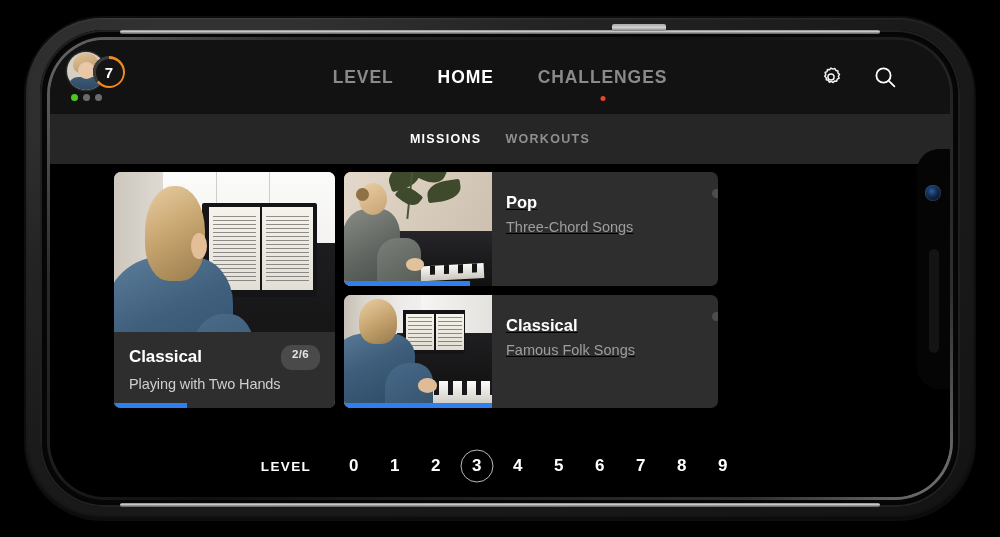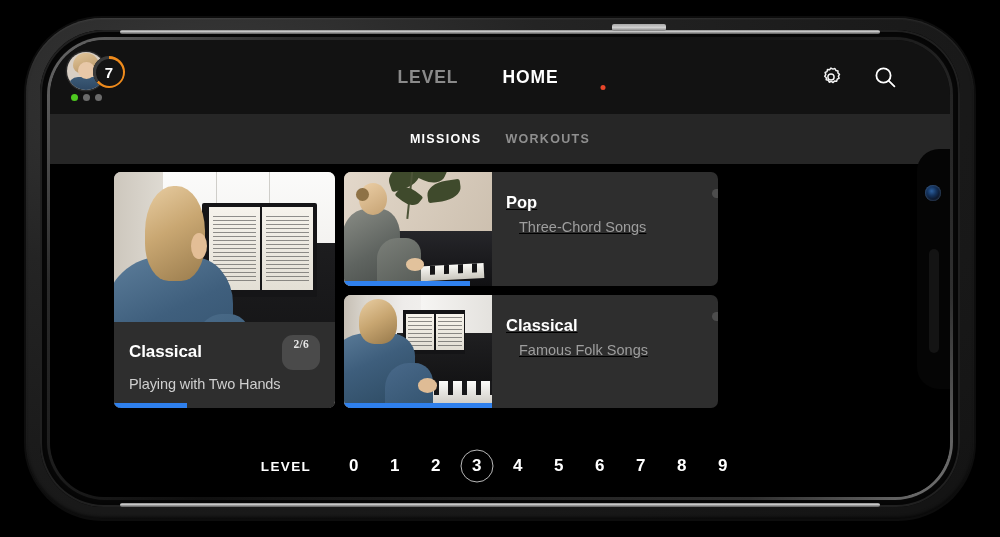--- a/index.html
+++ b/index.html
@@ -350,25 +350,24 @@
     letter-spacing: -0.1px;
   }
   .tile-sub.dim { color: #8d8d8d; }
 
   .count-badge {
     background: #4a4a4a;
     color: #e6e6e6;
     font-size: 11.5px;
     font-weight: bold;
     letter-spacing: 0.3px;
-    padding: 4px 11px 20px;
+    padding: 4px 11px 10px;
     border-radius: 11px;
     line-height: 1;
     white-space: nowrap;
-    font-family: Liberation Serif, serif;
   }
 
   .tile-progress {
     position: absolute;
     left: 0; right: 0; bottom: 0;
     height: 5px;
     background: transparent;
   }
   .tile-progress > span {
     display: block;
@@ -414,21 +413,20 @@
   }
   .row-title {
     font-size: 16.5px;
     font-weight: bold;
     color: #ffffff;
   }
   .row-sub {
     margin-top: 7px;
     font-size: 14.5px;
     color: #9e9e9e;
-    margin-left: 13px;
   }
   .row-badge {
     position: absolute;
     right: -16px;
     top: 17px;
     background: #4d4d4d;
     color: #e6e6e6;
     font-size: 11.5px;
     font-weight: bold;
     padding: 4px 11px 5px;
@@ -587,20 +585,21 @@
       </div>
 
       <div class="main-nav">
         <div class="nav-item">
           <span>LEVEL</span>
         </div>
         <div class="nav-item active">
           <span>HOME</span>
         </div>
         <div class="nav-item">
+          <span>CHALLENGES</span>
           <span class="nav-dot" style="background: rgb(232, 70, 42);"></span>
         </div>
       </div>
 
       <div class="header-actions">
         <div class="icon-btn">
           <svg width="24" height="24" viewBox="0 0 24 24">
             <path d="M12 3.1l1.9 1.0 2.0-.6 1.0 1.9 2.1.5-.1 2.1 1.6 1.4-1.1 1.8.7 2.0-1.9.9-.5 2.1-2.1-.2-1.5 1.5-1.8-1.1-2.0.8-1.0-1.9-2.1-.5.1-2.1-1.6-1.4 1.1-1.8-.7-2.0 1.9-.9.5-2.1 2.1.2z" fill="none" stroke="#f2f2f2" stroke-width="1.5" stroke-linejoin="round"></path>
             <circle cx="12" cy="12" r="3.1" fill="none" stroke="#f2f2f2" stroke-width="1.5"></circle>
           </svg>

